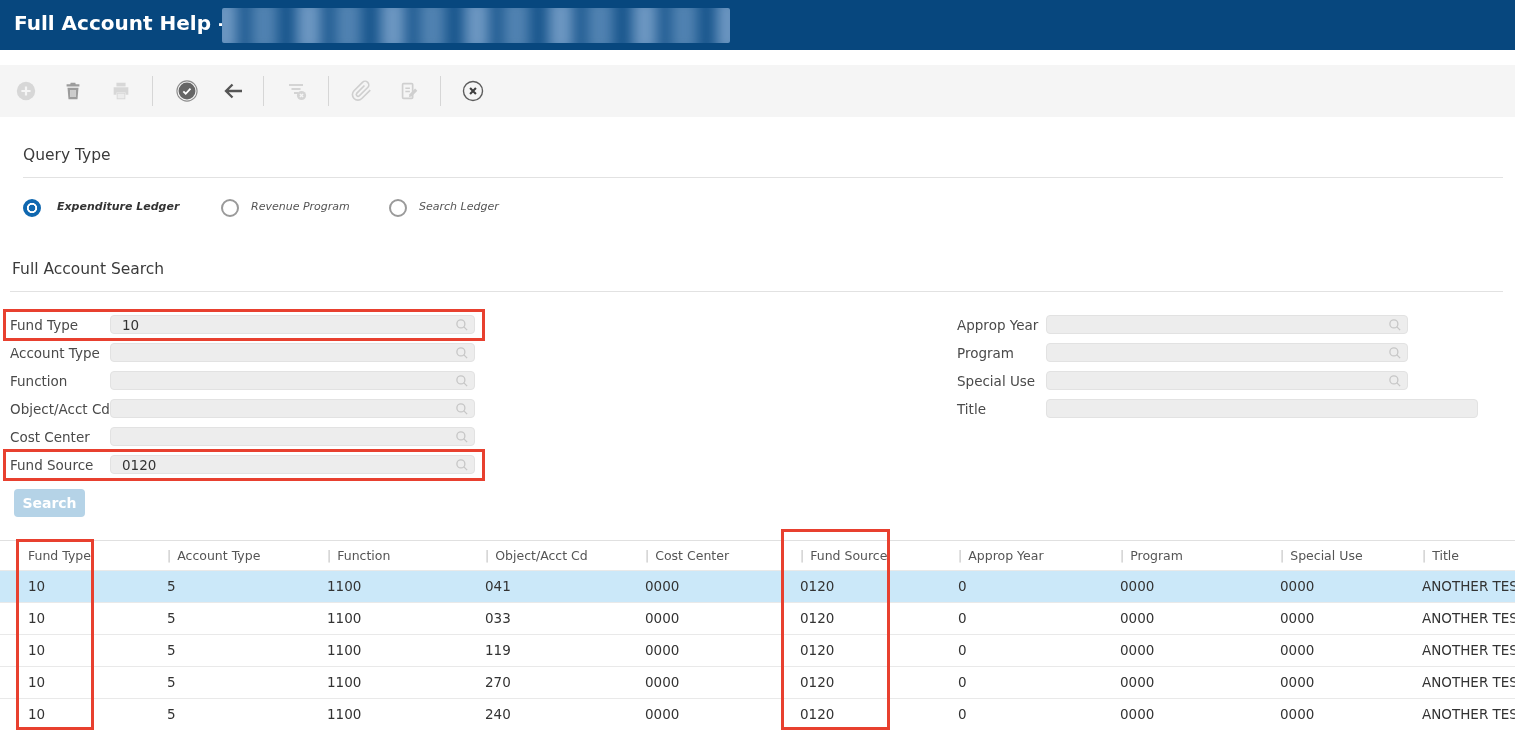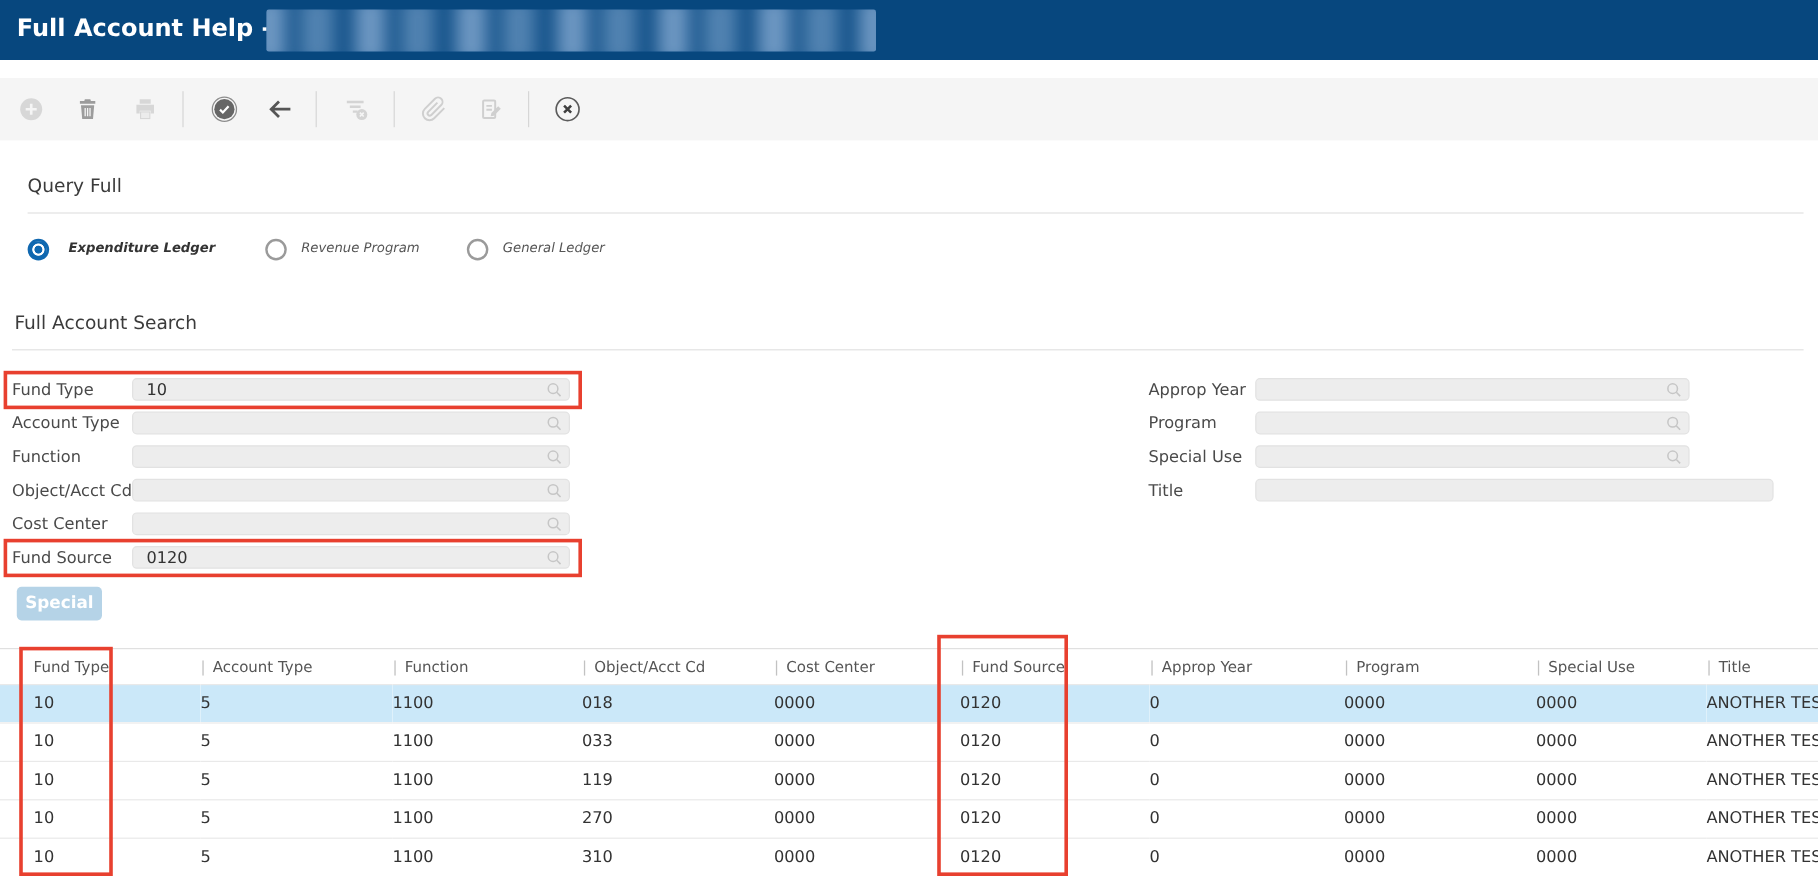--- a/index.html
+++ b/index.html
@@ -118,34 +118,34 @@
   </button>
   <div class="tsep" style="left:440px"></div>
   <button class="tbtn" style="left:462px">
     <svg width="22" height="22" viewBox="0 0 24 24">
         <circle cx="12" cy="12" r="10.4" fill="none" stroke="#5c5c5c" stroke-width="1.5"></circle>
         <path d="M8.8 8.8l6.4 6.4M15.2 8.8l-6.4 6.4" stroke="#3f3f3f" stroke-width="2.3" fill="none"></path>
       </svg>
   </button>
 </div>
 
-<div class="section-heading" style="left:23px; top:146px">Query Full</div>
+<div class="section-heading" style="left:23px; top:146px">Query Type</div>
 <div class="hrule" style="left:23px; top:177px; width:1480px"></div>
 <div id="query-type-options">
     <div class="radio-item" style="left: 0px;">
       <span class="radio-circle sel" style="left: 23px;"></span>
       <span class="radio-label sel" style="left: 57px;">Expenditure Ledger</span>
     </div>
     <div class="radio-item" style="left: 0px;">
       <span class="radio-circle" style="left: 221px;"></span>
       <span class="radio-label" style="left: 251px;">Revenue Program</span>
     </div>
     <div class="radio-item" style="left: 0px;">
       <span class="radio-circle" style="left: 389px;"></span>
-      <span class="radio-label" style="left: 419px;">General Ledger</span>
+      <span class="radio-label" style="left: 419px;">Search Ledger</span>
     </div>
   </div>
 
 <div class="section-heading" style="left:12px; top:260px">Full Account Search</div>
 <div class="hrule" style="left:10px; top:291px; width:1493px"></div>
 <div id="fields-left">
     <span class="field-label" style="left: 10px; top: 317px;">Fund Type</span>
     <input class="field-input" type="text" value="10" style="left: 110px; top: 315px; width: 365px;">
     <svg width="16" height="16" viewBox="0 0 20 20" class="lookup" style="left: 454px; top: 317px;">
       <circle cx="8.6" cy="8.6" r="5" fill="none" stroke="#c6c6c6" stroke-width="1.6"></circle>
@@ -197,21 +197,21 @@
     </svg>
     <span class="field-label" style="left: 957px; top: 373px;">Special Use</span>
     <input class="field-input" type="text" style="left: 1046px; top: 371px; width: 362px;">
     <svg width="16" height="16" viewBox="0 0 20 20" class="lookup" style="left: 1387px; top: 373px;">
       <circle cx="8.6" cy="8.6" r="5" fill="none" stroke="#c6c6c6" stroke-width="1.6"></circle>
       <path d="M12.4 12.4l4 4" stroke="#c6c6c6" stroke-width="1.6"></path>
     </svg>
     <span class="field-label" style="left: 957px; top: 401px;">Title</span>
     <input class="field-input" type="text" style="left: 1046px; top: 399px; width: 432px; padding-right: 11px;">
   </div>
-<button class="search-btn">Special</button>
+<button class="search-btn">Search</button>
 
 <div class="results-wrap">
   <table>
     <colgroup id="res-cols">
         <col style="width: 167px;">
         <col style="width: 160px;">
         <col style="width: 158px;">
         <col style="width: 160px;">
         <col style="width: 155px;">
         <col style="width: 158px;">
@@ -232,21 +232,21 @@
           <th><span class="pipe">|</span><span>Program</span></th>
           <th><span class="pipe">|</span><span>Special Use</span></th>
           <th><span class="pipe">|</span><span>Title</span></th>
         </tr>
       </thead>
     <tbody id="res-body">
         <tr class="sel">
           <td>10</td>
           <td>5</td>
           <td>1100</td>
-          <td>018</td>
+          <td>041</td>
           <td>0000</td>
           <td>0120</td>
           <td>0</td>
           <td>0000</td>
           <td>0000</td>
           <td>ANOTHER TES</td>
         </tr>
         <tr>
           <td>10</td>
           <td>5</td>
@@ -280,21 +280,21 @@
           <td>0120</td>
           <td>0</td>
           <td>0000</td>
           <td>0000</td>
           <td>ANOTHER TES</td>
         </tr>
         <tr>
           <td>10</td>
           <td>5</td>
           <td>1100</td>
-          <td>310</td>
+          <td>240</td>
           <td>0000</td>
           <td>0120</td>
           <td>0</td>
           <td>0000</td>
           <td>0000</td>
           <td>ANOTHER TES</td>
         </tr>
       </tbody>
   </table>
 </div>

